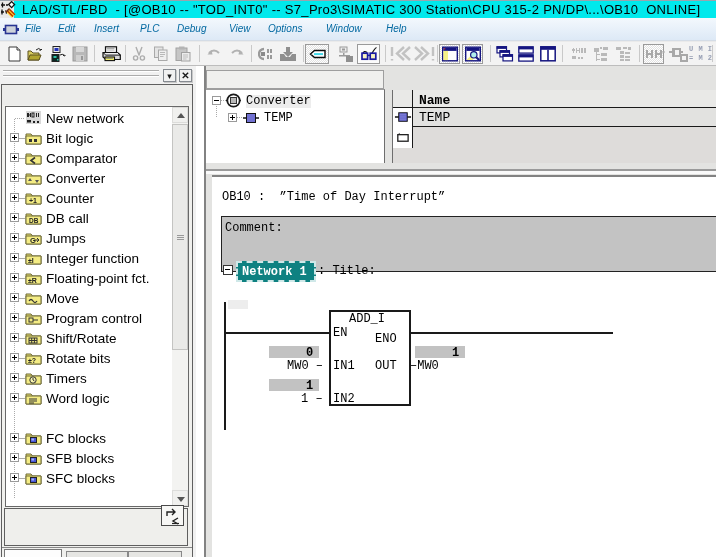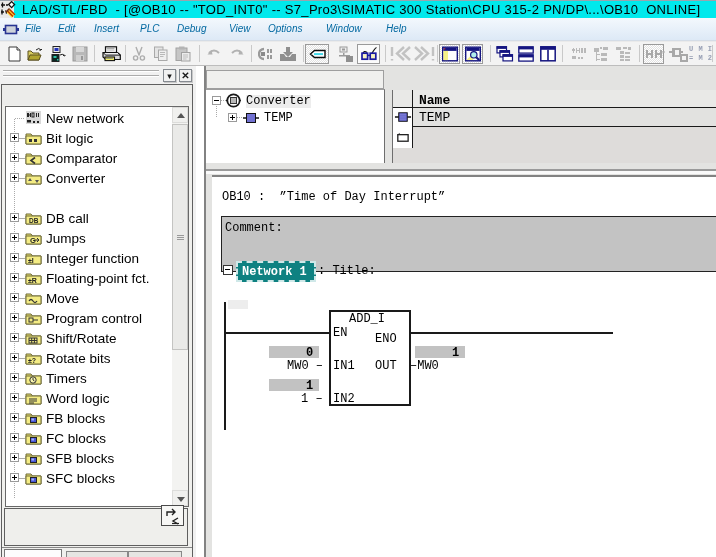--- a/index.html
+++ b/index.html
@@ -364,20 +364,32 @@
         <div style="position:absolute;left:13px;top:8px;width:1px;height:3px"></div>
 <div class="hdots" style="left:14px;top:10px;width:6px"></div>
 <svg class="fold" viewBox="0 0 17 14">
           <path d="M1 3 h5 l1.5 2 h8.5 v8 h-15 z" fill="#ece373" stroke="#6e6a38"></path>
           <path d="M1 5 h15 v8 h-15 z" fill="#f4ec84" stroke="#6e6a38"></path>
           <path d="M5 7 l2 3 h-4 z" fill="#555"></path>
           <path d="M12 12 l-2 -3 h4 z" fill="#555"></path>
         </svg>
 <div class="tlbl">Converter</div>
 </div>
+<div class="trow" style="top:81px">
+<div class="hdots" style="left:9px;top:10px;width:10px"></div>
+<div class="plus"></div>
+        <div style="position:absolute;left:13px;top:8px;width:1px;height:3px"></div>
+<div class="hdots" style="left:14px;top:10px;width:6px"></div>
+<svg class="fold" viewBox="0 0 17 14">
+          <path d="M1 3 h5 l1.5 2 h8.5 v8 h-15 z" fill="#ece373" stroke="#6e6a38"></path>
+          <path d="M1 5 h15 v8 h-15 z" fill="#f4ec84" stroke="#6e6a38"></path>
+          <text x="4" y="12" font-size="7" font-weight="bold" fill="#222">+1</text>
+        </svg>
+<div class="tlbl">Counter</div>
+</div>
 <div class="trow" style="top:101px">
 <div class="hdots" style="left:9px;top:10px;width:10px"></div>
 <div class="plus"></div>
         <div style="position:absolute;left:13px;top:8px;width:1px;height:3px"></div>
 <div class="hdots" style="left:14px;top:10px;width:6px"></div>
 <svg class="fold" viewBox="0 0 17 14">
           <path d="M1 3 h5 l1.5 2 h8.5 v8 h-15 z" fill="#ece373" stroke="#6e6a38"></path>
           <path d="M1 5 h15 v8 h-15 z" fill="#f4ec84" stroke="#6e6a38"></path>
           <text x="4" y="12" font-size="6.5" font-weight="bold" fill="#222">DB</text>
         </svg>
@@ -487,33 +499,20 @@
 <div class="hdots" style="left:9px;top:10px;width:10px"></div>
 <div class="plus"></div>
         <div style="position:absolute;left:13px;top:8px;width:1px;height:3px"></div>
 <div class="hdots" style="left:14px;top:10px;width:6px"></div>
 <svg class="fold" viewBox="0 0 17 14">
           <path d="M1 3 h5 l1.5 2 h8.5 v8 h-15 z" fill="#ece373" stroke="#6e6a38"></path>
           <path d="M1 5 h15 v8 h-15 z" fill="#f4ec84" stroke="#6e6a38"></path>
           <path d="M4 8 h8 M4 10 h8 M4 12 h5" stroke="#333"></path>
         </svg>
 <div class="tlbl">Word logic</div>
-</div>
-<div class="trow" style="top:301px">
-<div class="hdots" style="left:9px;top:10px;width:10px"></div>
-<div class="plus"></div>
-        <div style="position:absolute;left:13px;top:8px;width:1px;height:3px"></div>
-<div class="hdots" style="left:14px;top:10px;width:6px"></div>
-<svg class="fold" viewBox="0 0 17 14">
-          <path d="M1 3 h5 l1.5 2 h8.5 v8 h-15 z" fill="#ece373" stroke="#6e6a38"></path>
-          <path d="M1 5 h15 v8 h-15 z" fill="#f4ec84" stroke="#6e6a38"></path>
-          <rect x="5.5" y="6.5" width="6" height="5" fill="#4858d8" stroke="#222"></rect>
-          <rect x="6.5" y="7.5" width="2.5" height="2" fill="#a8b0f0"></rect>
-        </svg>
-<div class="tlbl">FB blocks</div>
 </div>
 <div class="trow" style="top:341px">
 <div class="hdots" style="left:9px;top:10px;width:10px"></div>
 <div class="plus"></div>
         <div style="position:absolute;left:13px;top:8px;width:1px;height:3px"></div>
 <div class="hdots" style="left:14px;top:10px;width:6px"></div>
 <svg class="fold" viewBox="0 0 17 14">
           <path d="M1 3 h5 l1.5 2 h8.5 v8 h-15 z" fill="#ece373" stroke="#6e6a38"></path>
           <path d="M1 5 h15 v8 h-15 z" fill="#f4ec84" stroke="#6e6a38"></path>
           <rect x="5.5" y="6.5" width="6" height="5" fill="#4858d8" stroke="#222"></rect>

